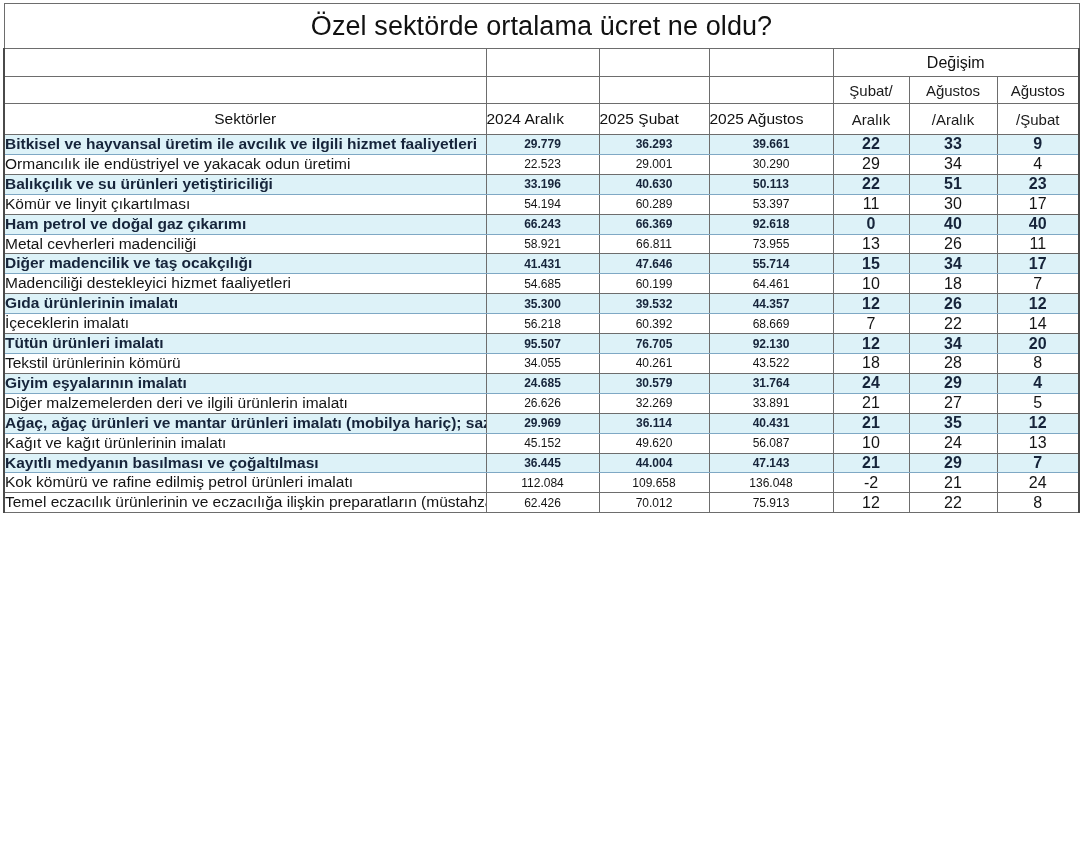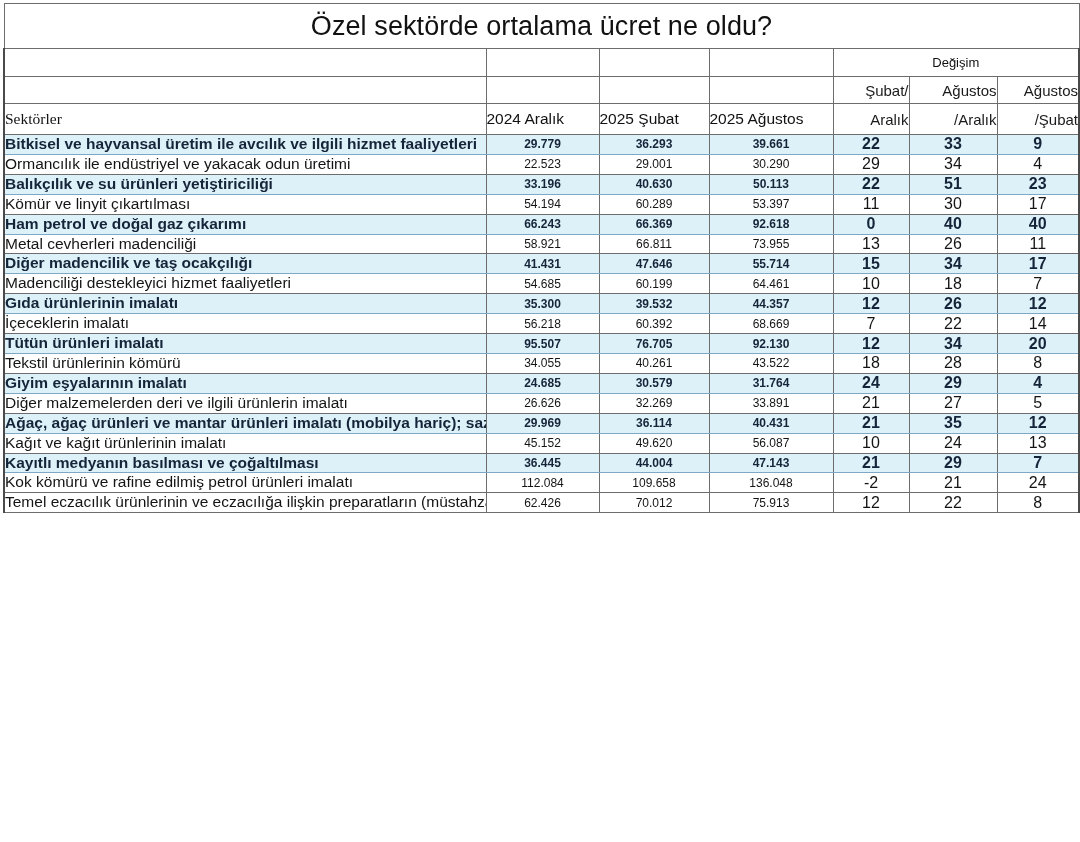--- a/index.html
+++ b/index.html
@@ -61,41 +61,40 @@
   tr.hdr-bot td { height: 30px; }
 
   td.hdr {
     font-size: 15.5px;
     font-weight: bold;
     color: #111111;
     text-align: center;
     background: #ffffff;
   }
   td.hdr-degisim {
-    font-size: 13px;
+    font-size: 16px;
     font-weight: bold;
     text-align: center;
   }
   td.hdr-sektorler {
-    text-align: left;
+    text-align: center;
     padding-left: 6px;
     font-size: 15.5px;
     font-weight: bold;
-    font-family: Liberation Serif, serif;
   }
   td.hdr-period {
     font-size: 15.5px;
     font-weight: bold;
     text-align: left;
     padding: 0 1px;
   }
   td.hdr-chg {
     font-size: 15px;
     font-weight: bold;
-    text-align: right;
+    text-align: center;
     padding-left: 4px;
     line-height: 1.0;
   }
   td.hdr-chg .l1 { display: block; }
   td.hdr-chg .l2 { display: block; }
 
   td.blank { background: #ffffff; }
 
   
   td.sector {

